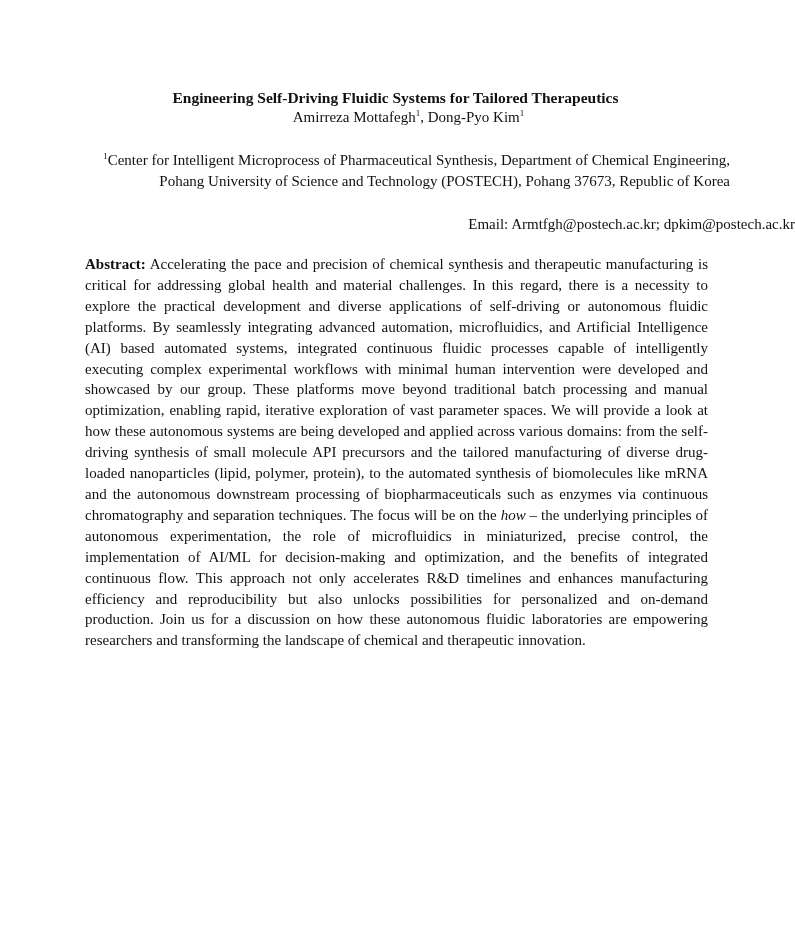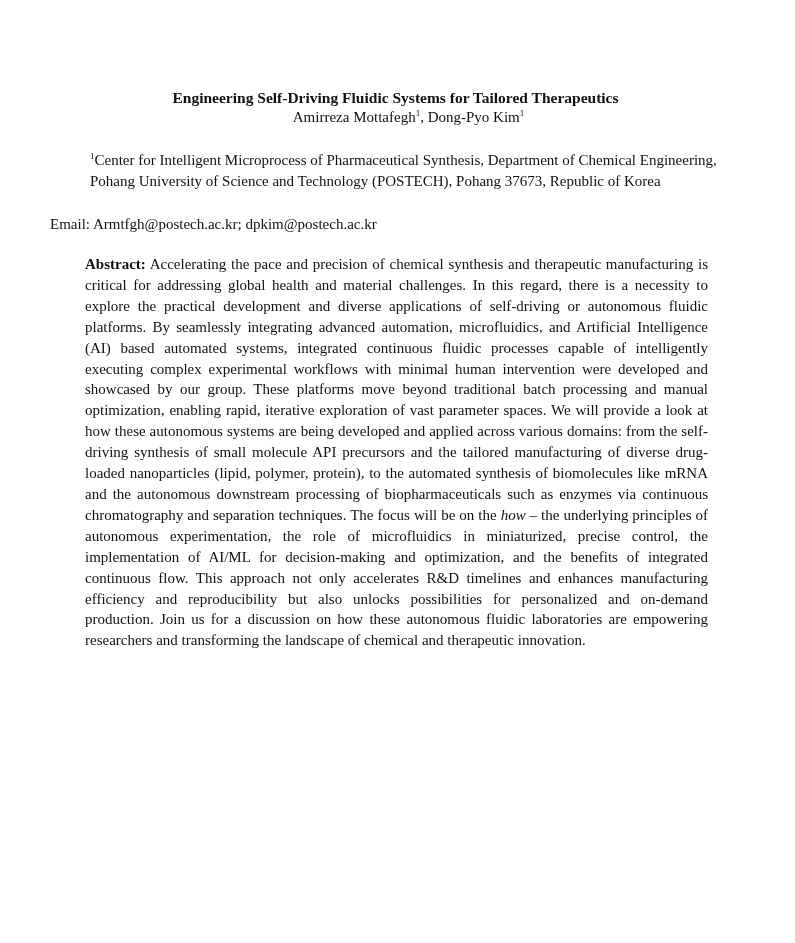--- a/index.html
+++ b/index.html
@@ -3,23 +3,23 @@
   <meta charset="utf-8">
   <style>
     html, body { margin: 0; padding: 0; background: #ffffff; }
     body { width: 795px; height: 943px; position: relative; overflow: hidden;
       font-family: "Liberation Serif", "DejaVu Serif", serif; color: #111; }
     .page { position: absolute; left: 0; top: 0; width: 795px; height: 943px; }
     .title { position: absolute; top: 88px; left: 0; width: 767px; text-align: center;
       font-weight: bold; font-size: 15.5px; line-height: 19px; padding-left: 24px; box-sizing: border-box; }
     .authors { position: absolute; top: 108px; left: 0; width: 795px; text-align: center;
       font-size: 15px; line-height: 19px; padding-left: 22px; box-sizing: border-box; }
-    .affil { position: absolute; top: 150px; left: 90px; width: 640px; text-align: left;
+    .affil { position: absolute; top: 150px; left: 90px; width: 640px; text-align: right;
       font-size: 15px; line-height: 21px; }
-    .email { position: absolute; top: 215px; left: 0; width: 795px; text-align: left; font-size: 15px; line-height: 19px; padding-left: 50px; box-sizing: border-box;}
+    .email { position: absolute; top: 215px; left: 0; width: 795px; text-align: right; font-size: 15px; line-height: 19px; padding-left: 50px; box-sizing: border-box;}
     sup { font-size: 9px; vertical-align: super; line-height: 0; }
     .abstract { position: absolute; top: 254px; left: 85px; width: 623px;
       font-size: 15px; line-height: 20.9px; text-align: justify; }
     .label { font-weight: bold; font-family: Liberation Serif, serif; }
     .keywords { position: absolute; top: 736px; left: 85px; width: 623px;
       font-size: 15px; line-height: 20.9px; text-align: justify; }
   </style>
 </head>
 <body>
 

